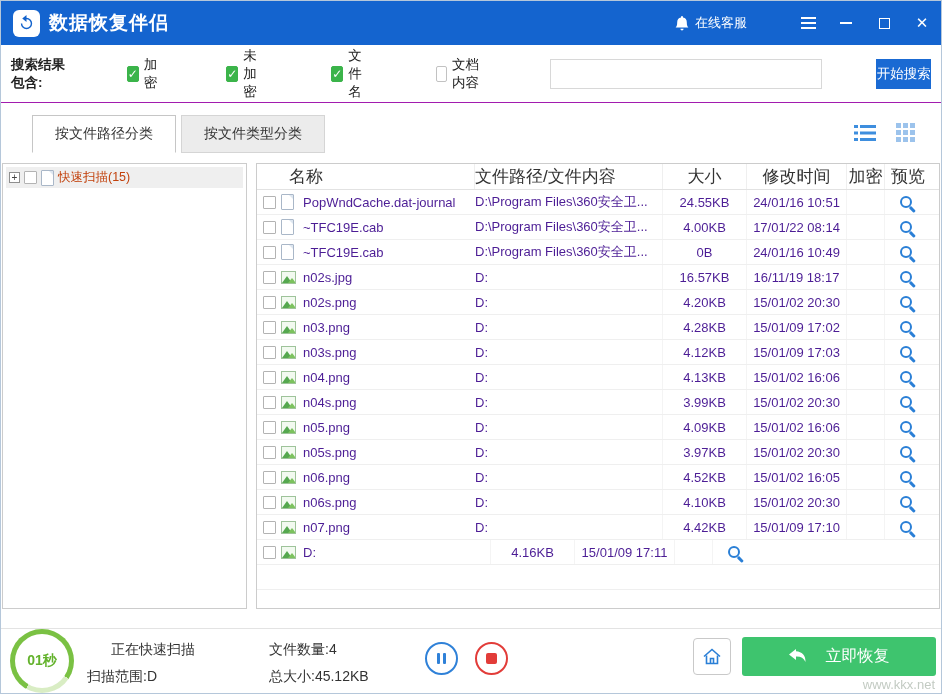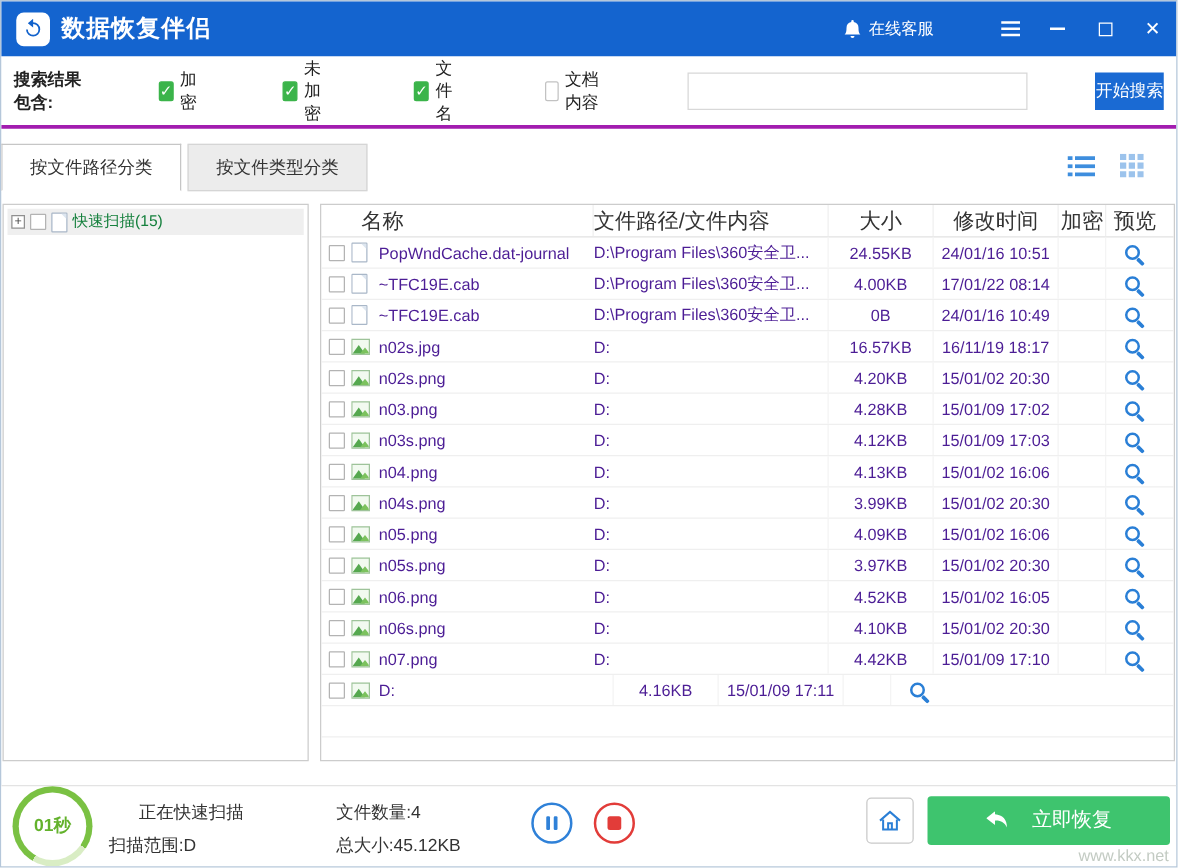--- a/index.html
+++ b/index.html
@@ -15,38 +15,38 @@
   .app-title { color:#fff; font-size:19px; font-weight:bold; letter-spacing:1px; }
   .tb-right { margin-left:auto; display:flex; align-items:center; height:100%; }
   .service { display:flex; align-items:center; gap:6px; color:#fff; font-size:13px; margin-right:42px; cursor:pointer; }
   .win-btn { width:38px; height:44px; display:flex; align-items:center; justify-content:center; color:#fff; cursor:pointer; }
   .hamb { display:flex; flex-direction:column; gap:3px; }
   .hamb i { width:15px; height:2px; background:#fff; }
   .min-bar { width:12px; height:2px; background:#fff; display:block; }
   .max-box { width:11px; height:11px; border:1.5px solid #fff; display:block; }
   .close-x { font-size:15px; }
   
-  .search-row { height:58px; display:flex; align-items:center; padding:0 10px; border-bottom:3px solid #a21caf;gap:48px; }
+  .search-row { height:58px; display:flex; align-items:center; padding:0 10px; border-bottom:1px solid #a21caf;gap:48px; }
   .search-label { font-size:13.5px; color:#222; font-weight:bold; margin-right:12px; }
   .filter { display:flex; align-items:center; gap:5px; margin-right:17px; font-size:13.5px; color:#222; cursor:pointer; }
   .cb16 { width:16px; height:16px; border:1px solid #c2c2c2; border-radius:2px; background:#fff; display:inline-flex; align-items:center; justify-content:center; }
   .cb16.checked { background:#3bb44a; border-color:#3bb44a; }
   .cb16.checked::after { content:"✓"; color:#fff; font-size:12px; font-weight:bold; line-height:1; }
   .search-input { margin-left:auto; width:408px; height:30px; border:1px solid #d8d8d8; padding:0 8px; font-size:13px; outline:none; }
   .search-btn { width:84px; height:30px; background:#1a6ad3; color:#fff; border:none; font-size:13.5px; margin-left:6px; cursor:pointer; font-family:inherit; }
   
-  .tab-strip { margin-top:12px; height:38px; display:flex; align-items:flex-end; position:relative; }
+  .tab-strip { margin-top:12px; height:38px; display:flex; align-items:flex-end; position:relative;padding-left:31px; }
   .tab { width:144px; height:38px; display:flex; align-items:center; justify-content:center; font-size:14px; color:#333; border:1px solid #d5d5d5; background:#ececec; cursor:pointer; }
   .tab + .tab { margin-left:5px; }
   .tab.active { background:#fff; border-color:#c6c6c6; border-bottom-color:#fff; }
   .view-icons { position:absolute; right:26px; top:8px; display:flex; gap:20px; align-items:center; }
   .view-icons span { cursor:pointer; display:flex; }
   
   .tree-panel { position:absolute; left:1px; top:162px; width:245px; height:446px; border:1px solid #ccc; background:#fff; padding:3px; }
-  .tree-row { height:21px; display:flex; align-items:center; gap:4px; background:#efefef; padding:0 3px; font-size:12.5px; color:#15803d; cursor:pointer; }
+  .tree-row { height:21px; display:flex; align-items:center; gap:4px; background:#efefef; padding:0 3px; font-size:12.5px; color:#c2410c; cursor:pointer; }
   .expander { width:11px; height:11px; border:1px solid #8f8f8f; background:#fff; display:inline-flex; align-items:center; justify-content:center; flex:0 0 auto; }
   .expander::after { content:"+"; font-size:10px; line-height:1; color:#444; }
   .cb13 { width:13px; height:13px; border:1px solid #b3b3b3; background:#fff; border-radius:1px; flex:0 0 auto; }
   .table-panel { position:absolute; left:255px; top:162px; right:1px; height:446px; border:1px solid #ccc; background:#fff; overflow:hidden; }
   .thead { display:flex; height:26px; border-bottom:1px solid #e2e2e2; font-size:17px; color:#333;align-items:flex-end; }
   .thead > span { display:flex; align-items:center; height:100%; border-right:1px solid #efefef; }
   .h-first { width:218px; padding-left:32px; }
   .trow { display:flex; height:25px; border-bottom:1px solid #efefef; font-size:13px; color:#4c1d95; }
   .trow > .cell { display:flex; align-items:center; height:100%; overflow:hidden; white-space:nowrap; }
   .c-check { width:24px; justify-content:center; }

